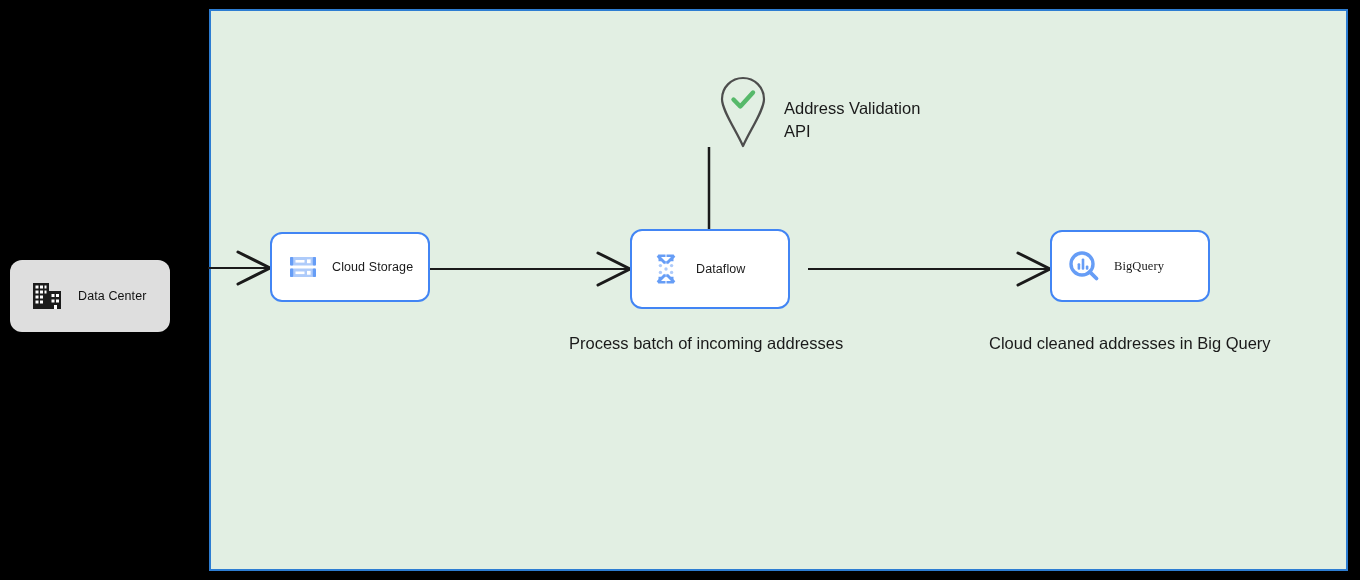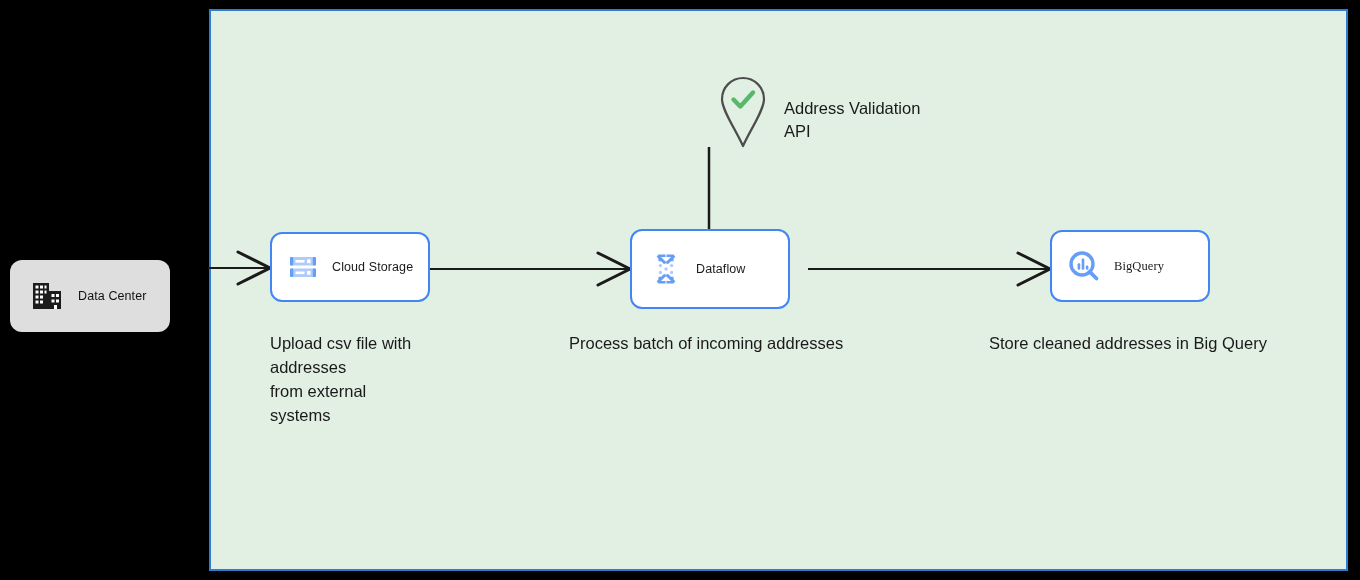--- a/index.html
+++ b/index.html
@@ -289,24 +289,18 @@
         <path d="M23 2 C11.4 2 2 11.4 2 23 C2 34.5 16 54 23 70 C30 54 44 34.5 44 23 C44 11.4 34.6 2 23 2 Z" fill="none" stroke="#4d4d4d" stroke-width="2.2" stroke-linejoin="round"></path>
         <polyline points="13.5,23.5 20.3,30.5 33,16.5" fill="none" stroke="#56b96a" stroke-width="4.4" stroke-linecap="round" stroke-linejoin="round"></polyline>
       </svg>
     </span>
     <span class="api-label">
       <span>Address Validation</span><br>
       <span>API</span>
     </span>
   </div>
 
-  <div class="caption" id="caption-upload">
-    <span>Upload csv file with</span><br>
-    <span>addresses</span><br>
-    <span>from external</span><br>
-    <span>systems</span>
-  </div>
 
   <div class="caption" id="caption-process">Process batch of incoming addresses</div>
 
-  <div class="caption" id="caption-store">Store cleaned addresses in Big Query</div>
+  <div class="caption" id="caption-store">Cloud cleaned addresses in Big Query</div>
 
 </div>
 
 </body></html>

